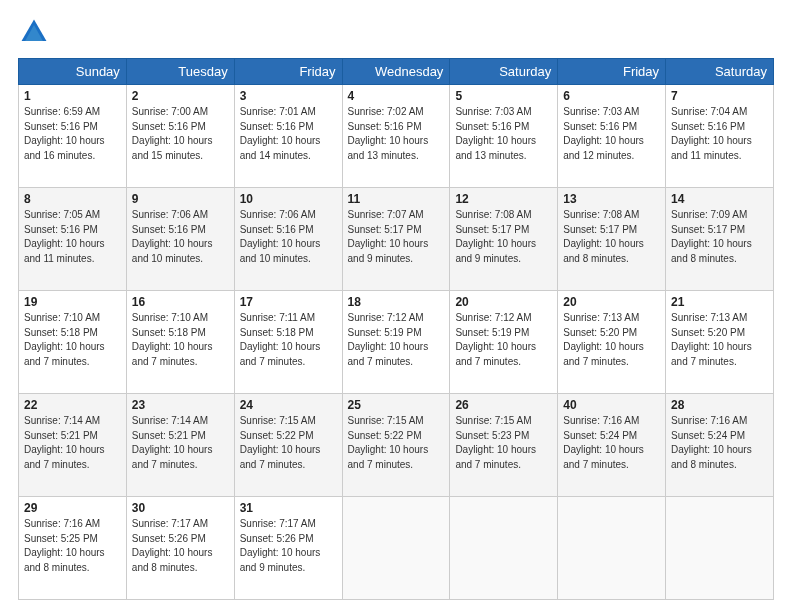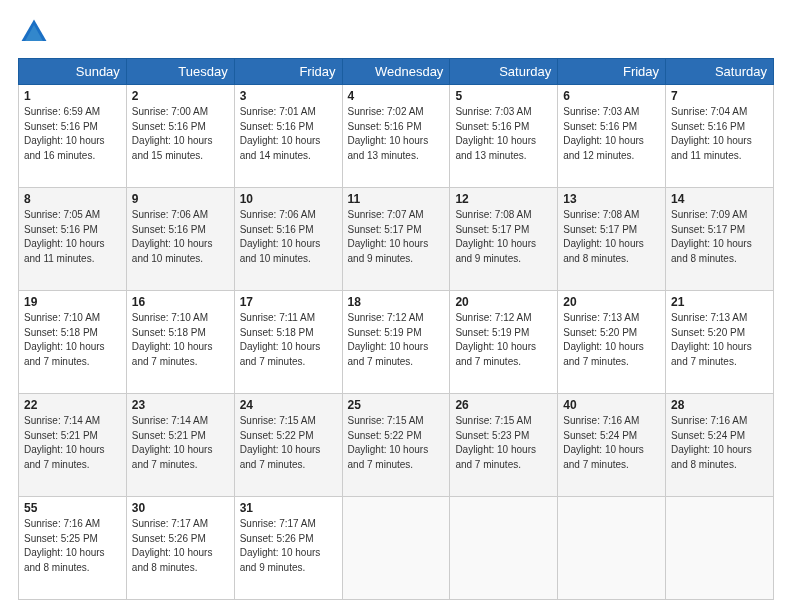--- a/index.html
+++ b/index.html
@@ -361,21 +361,21 @@
           <span class="day-num">28</span>
           <div class="day-info">
             Sunrise: 7:16 AM<br>
             Sunset: 5:24 PM<br>
             Daylight: 10 hours and 8 minutes.
           </div>
         </td>
         </tr>
         <tr>
           <td>
-          <span class="day-num">55</span>
+          <span class="day-num">29</span>
           <div class="day-info">
             Sunrise: 7:16 AM<br>
             Sunset: 5:25 PM<br>
             Daylight: 10 hours and 8 minutes.
           </div>
         </td>
           <td>
           <span class="day-num">30</span>
           <div class="day-info">
             Sunrise: 7:17 AM<br>

